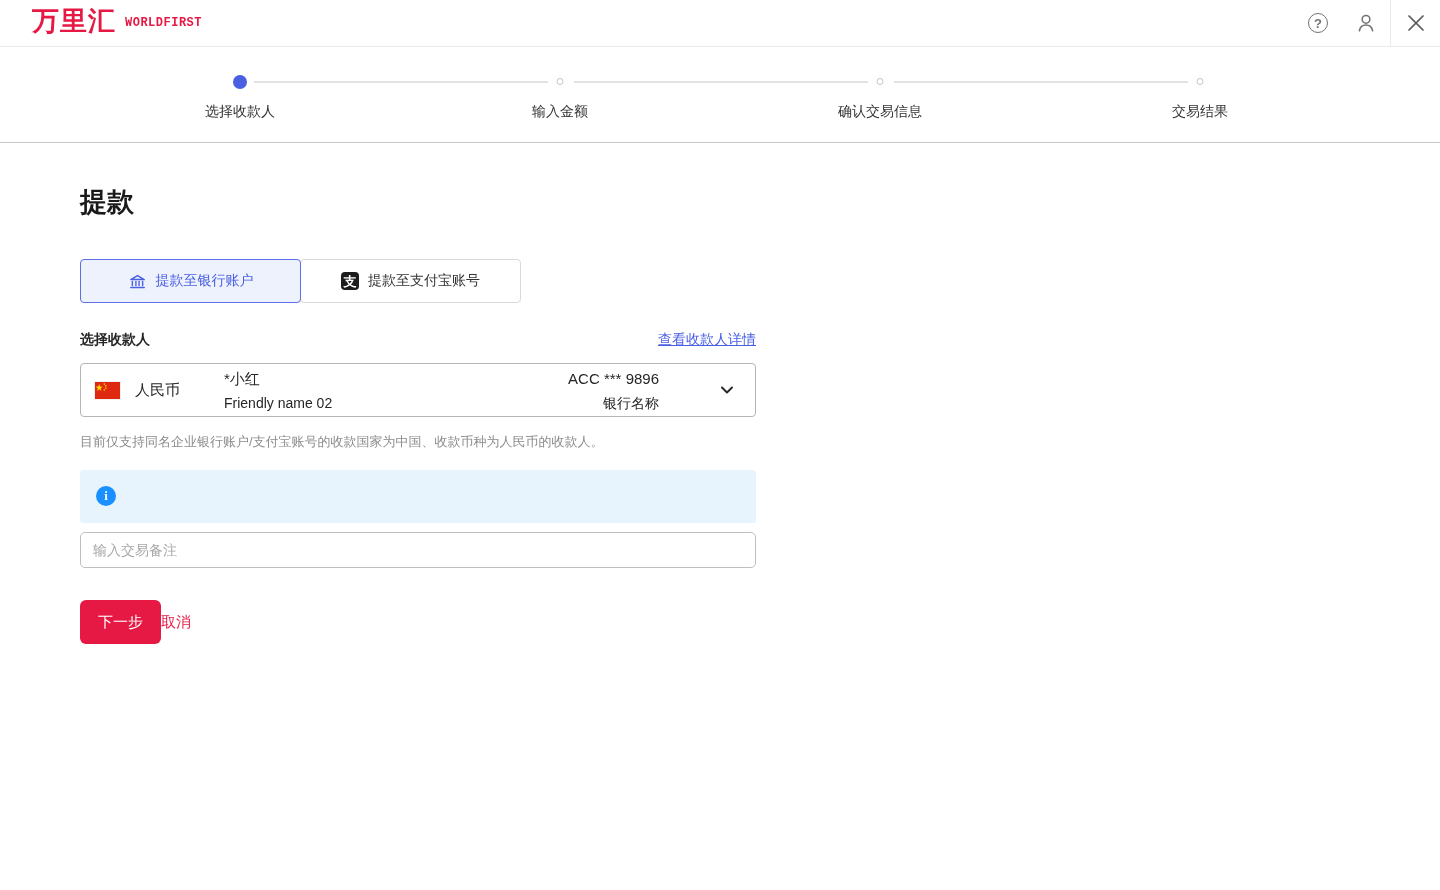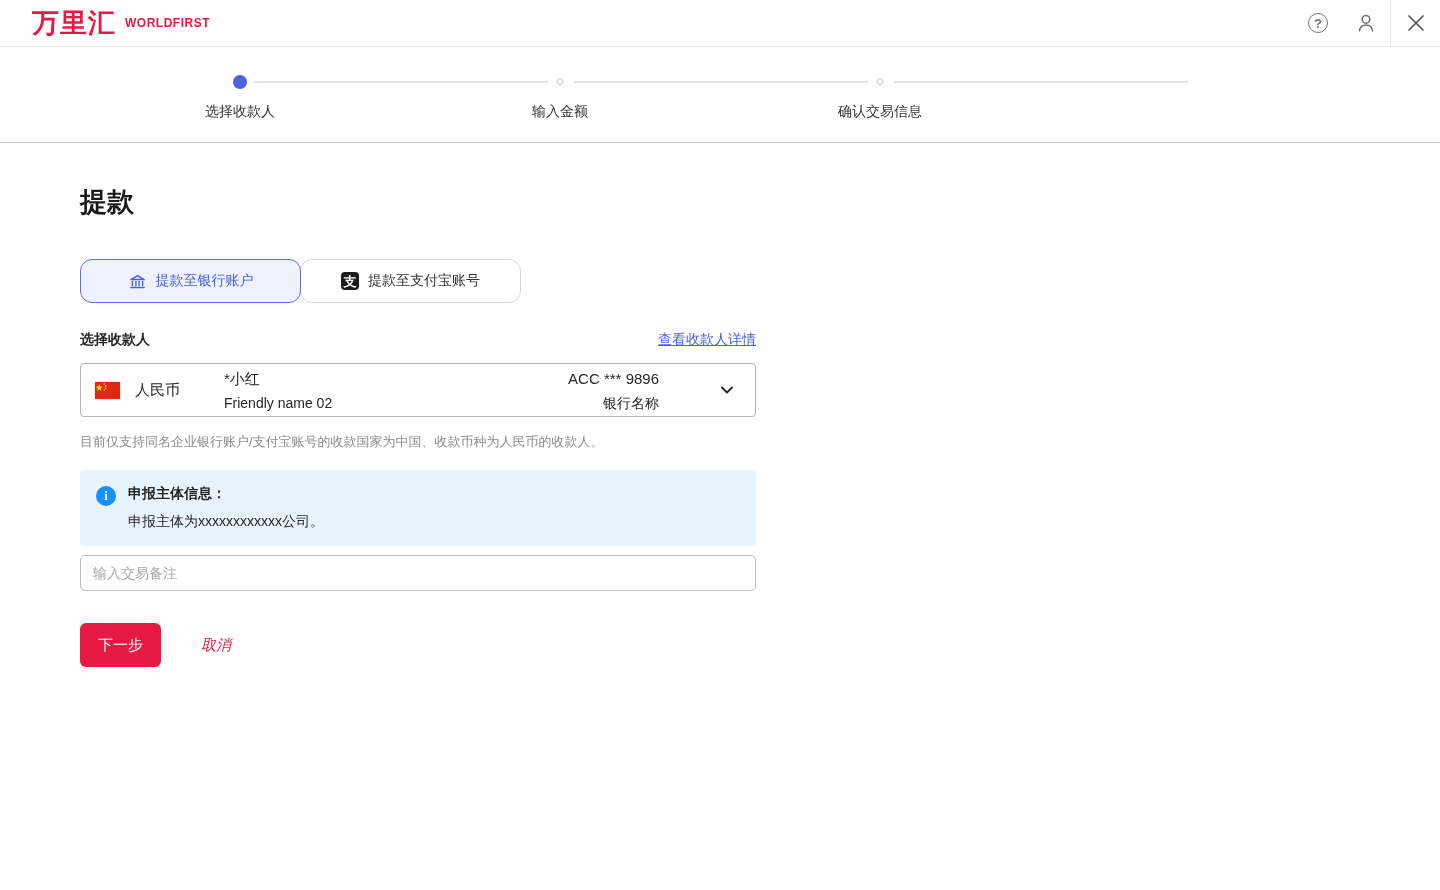--- a/index.html
+++ b/index.html
@@ -15,21 +15,21 @@
     width:1440px;height:890px;background:#fff;color:#262626;
     font-family:"Liberation Sans","DejaVu Sans",sans-serif;
     overflow:hidden;
   }
   
   .header{
     height:47px;border-bottom:1px solid #ebebeb;
     display:flex;align-items:center;justify-content:space-between;
     padding-left:32px;
   }
-  .logo{display:flex;align-items:center;gap:9px;cursor:pointer;}
+  .logo{display:flex;align-items:center;gap:9px;cursor:pointer;font-family:Liberation Mono, monospace;}
   .logo-cn{color:var(--brand-red);font-size:27px;font-weight:700;letter-spacing:1px;line-height:1;}
   .logo-en{display:flex;color:var(--brand-red);font-size:12px;font-weight:800;line-height:1.05;letter-spacing:.5px;}
   .header-right{display:flex;align-items:center;height:100%;}
   .icon-btn{width:48px;height:47px;display:flex;align-items:center;justify-content:center;background:none;border:none;cursor:pointer;padding:0;}
   .help-circle{width:20px;height:20px;border:1.7px solid #737373;border-radius:50%;color:#737373;font-size:13px;font-weight:700;display:flex;align-items:center;justify-content:center;line-height:1;}
   .v-divider{width:1px;height:47px;background:#ebebeb;}
   
   .stepper{position:relative;height:96px;border-bottom:1px solid #c5c5c5;}
   .step{position:absolute;width:200px;top:0;height:96px;}
   .step-1{left:140px;}.step-2{left:460px;}.step-3{left:780px;}.step-4{left:1100px;}
@@ -39,21 +39,21 @@
   .step-label{position:absolute;top:56px;width:100%;text-align:center;font-size:14px;color:#333;}
   .step-line{position:absolute;top:34px;height:2px;background:#e3e3e3;}
   .line-1{left:254px;width:294px;}
   .line-2{left:574px;width:294px;}
   .line-3{left:894px;width:294px;}
   
   .main{padding-left:80px;}
   .page-title{font-size:27px;font-weight:700;color:#1a1a1a;margin:42px 0 0 0;line-height:34px;}
   .tabs{display:flex;margin-top:40px;}
   .tab{height:44px;width:221px;display:flex;align-items:center;justify-content:center;gap:9px;
-       font-size:14px;background:#fff;border:1px solid #d9d9d9;border-radius:12px;cursor:pointer;color:#333;
+       font-size:14px;background:#fff;border:1px solid #d9d9d9;border-radius:4px;cursor:pointer;color:#333;
        font-family:inherit;}
   .tab.selected{background:#eef2fc;border-color:var(--accent-blue-border);color:var(--accent-blue);position:relative;z-index:1;}
   .tab + .tab{margin-left:-1px;}
   .bank-ic{color:var(--accent-blue);display:flex;}
   .alipay-badge{width:18px;height:18px;background:#1c1c1c;border-radius:4px;color:#fff;font-size:13px;font-weight:700;display:flex;align-items:center;justify-content:center;line-height:1;}
   .payee-row{width:676px;margin-top:28px;display:flex;align-items:flex-end;justify-content:space-between;}
   .field-label{font-size:14px;font-weight:700;color:#262626;}
   .payee-link{font-size:14px;color:var(--accent-blue);text-decoration:underline;cursor:pointer;}
   .payee-card{width:676px;height:54px;margin-top:14px;border:1px solid #b5b5b5;border-radius:4px;
        display:flex;align-items:center;padding:0 18px 0 13px;cursor:pointer;background:#fff;}
@@ -74,21 +74,21 @@
        font-family:"Liberation Serif","DejaVu Serif",serif;}
   .info-title{font-size:14px;font-weight:700;color:#262626;line-height:16px;}
   .info-body{font-size:14px;color:#262626;margin-top:12px;line-height:16px;}
   .remark-label{margin-top:36px;}
   .remark-input{width:676px;height:36px;margin-top:9px;border:1px solid #bfbfbf;border-radius:5px;
        padding:0 12px;font-size:14px;color:#262626;outline:none;font-family:inherit;display:block;}
   .remark-input::placeholder{color:#a6a6a6;}
   .actions{margin-top:32px;display:flex;align-items:center;}
   .btn-next{width:81px;height:44px;background:var(--brand-red);color:#fff;border:none;border-radius:6px;
        font-size:15px;cursor:pointer;font-family:inherit;}
-  .btn-cancel{margin-left:40px;background:none;border:none;color:var(--brand-red);font-size:15px;cursor:pointer;font-family:inherit;padding:0;font-style:italic;}
+  .btn-cancel{background:none;border:none;color:var(--brand-red);font-size:15px;cursor:pointer;font-family:inherit;padding:0;}
 </style>
 </head>
 <body>
 
 <div class="header">
   <div class="logo">
     <span class="logo-cn">万里汇</span>
     <span class="logo-en">
       <span>WORLD</span>
       <span>FIRST</span>
@@ -127,20 +127,24 @@
     <span class="dot active"></span>
     <div class="step-label">选择收款人</div>
   </div>
   <div class="step step-3">
     <span class="dot idle"></span>
     <div class="step-label">确认交易信息</div>
   </div>
   <div class="step step-2">
     <span class="dot idle"></span>
     <div class="step-label">输入金额</div>
+  </div>
+  <div class="step step-4">
+    <span class="dot idle"></span>
+    <div class="step-label">交易结果</div>
   </div>
 </div>
 
 <div class="main">
   <h1 class="page-title">提款</h1>
 
   <div class="tabs">
     <button class="tab selected">
       <span class="bank-ic">
         <svg width="19" height="19" viewBox="0 0 24 24" fill="none" stroke="currentColor" stroke-width="1.8" stroke-linecap="round" stroke-linejoin="round">
@@ -189,24 +193,20 @@
       <svg width="20" height="20" viewBox="0 0 24 24" fill="none" stroke="#262626" stroke-width="2.3" stroke-linecap="round" stroke-linejoin="round">
         <path d="M6 9 L12 15 L18 9"></path>
       </svg>
     </span>
   </div>
 
   <div class="payee-note">目前仅支持同名企业银行账户/支付宝账号的收款国家为中国、收款币种为人民币的收款人。</div>
 
   <div class="info-box">
     <span class="info-ic">i</span>
-    <div>
-      <div class="info-title">申报主体信息：</div>
-      <div class="info-body">申报主体为xxxxxxxxxxxx公司。</div>
-    </div>
   </div>
 
   <input class="remark-input" type="text" placeholder="输入交易备注" style="">
 
   <div class="actions">
     <button class="btn-next">下一步</button>
     <button class="btn-cancel">取消</button>
   </div>
 </div>
 

